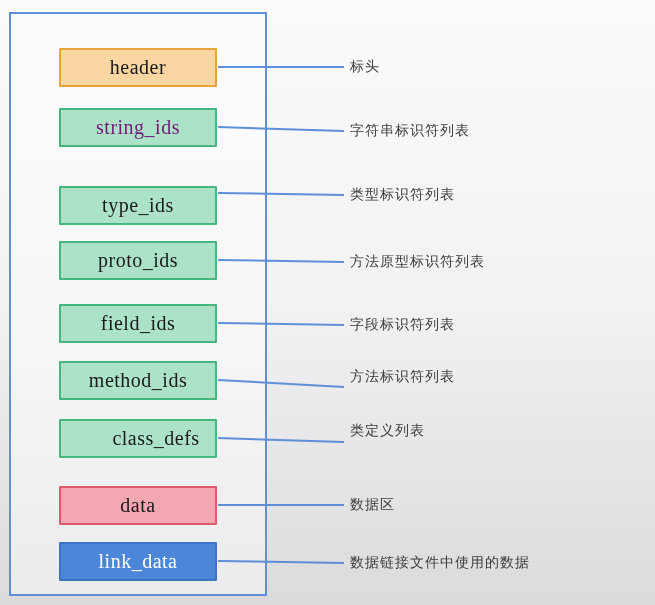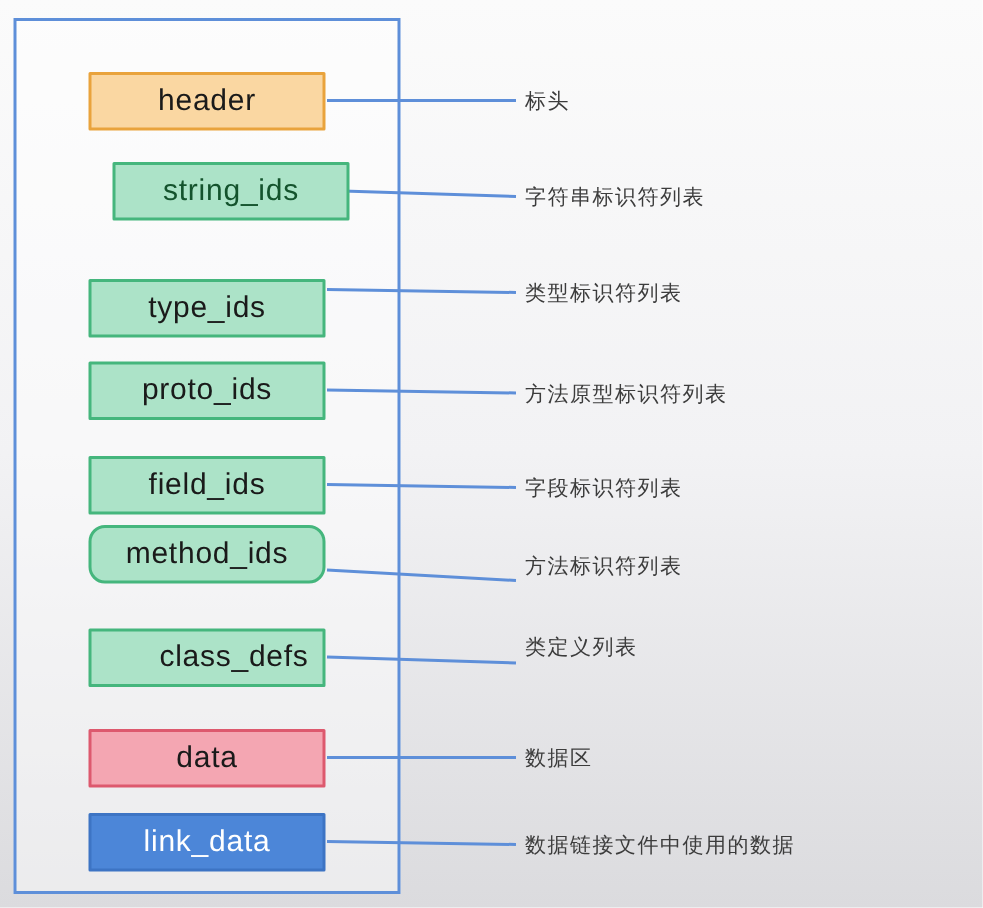--- a/index.html
+++ b/index.html
@@ -10,20 +10,21 @@
     width: 655px;
     height: 605px;
     font-family: "Liberation Sans", "DejaVu Sans", sans-serif;
     overflow: hidden;
   }
   .canvas {
     position: relative;
     width: 655px;
     height: 605px;
     background: linear-gradient(180deg, #FBFBFB 0%, #F2F2F4 50%, #DBDBDE 100%);
+    font-family: Liberation Serif, serif;
   }
   .outer-rect {
     position: absolute;
     left: 9px;
     top: 12px;
     width: 258px;
     height: 584px;
     box-sizing: border-box;
     border: 2px solid #5E8FD9;
     background: rgba(255, 255, 255, 0.45);
@@ -73,29 +74,29 @@
       <line x1="218" y1="260" x2="344" y2="262" stroke="#5E8FD9" stroke-width="2"></line>
       <line x1="218" y1="323" x2="344" y2="325" stroke="#5E8FD9" stroke-width="2"></line>
       <line x1="218" y1="380" x2="344" y2="387" stroke="#5E8FD9" stroke-width="2"></line>
       <line x1="218" y1="438" x2="344" y2="442" stroke="#5E8FD9" stroke-width="2"></line>
       <line x1="218" y1="505" x2="344" y2="505" stroke="#5E8FD9" stroke-width="2"></line>
       <line x1="218" y1="561" x2="344" y2="563" stroke="#5E8FD9" stroke-width="2"></line>
     </svg>
   <div id="rows-container">
       <div class="seg-box" style="top: 48px; background: rgb(250, 215, 162); border-color: rgb(233, 163, 60); color: rgb(26, 26, 26);">header</div>
       <div class="seg-desc" style="top: 54px;">标头</div>
-      <div class="seg-box" style="top: 108px; background: rgb(172, 227, 200); border-color: rgb(69, 182, 125); color: #14532d; margin-left: 16px;">string_ids</div>
+      <div class="seg-box" style="top: 108px; background: rgb(172, 227, 200); border-color: rgb(69, 182, 125); color: #701a75;">string_ids</div>
       <div class="seg-desc" style="top: 118px;">字符串标识符列表</div>
       <div class="seg-box" style="top: 186px; background: rgb(172, 227, 200); border-color: rgb(69, 182, 125); color: rgb(26, 26, 26);">type_ids</div>
       <div class="seg-desc" style="top: 182px;">类型标识符列表</div>
       <div class="seg-box" style="top: 241px; background: rgb(172, 227, 200); border-color: rgb(69, 182, 125); color: rgb(26, 26, 26);">proto_ids</div>
       <div class="seg-desc" style="top: 249px;">方法原型标识符列表</div>
       <div class="seg-box" style="top: 304px; background: rgb(172, 227, 200); border-color: rgb(69, 182, 125); color: rgb(26, 26, 26);">field_ids</div>
       <div class="seg-desc" style="top: 312px;">字段标识符列表</div>
-      <div class="seg-box" style="top: 350px; background: rgb(172, 227, 200); border-color: rgb(69, 182, 125); color: rgb(26, 26, 26); border-radius: 11px;">method_ids</div>
+      <div class="seg-box" style="top: 361px; background: rgb(172, 227, 200); border-color: rgb(69, 182, 125); color: rgb(26, 26, 26);">method_ids</div>
       <div class="seg-desc" style="top: 364px;">方法标识符列表</div>
       <div class="seg-box" style="top: 419px; background: rgb(172, 227, 200); border-color: rgb(69, 182, 125); color: rgb(26, 26, 26); padding-left: 36px;">class_defs</div>
       <div class="seg-desc" style="top: 418px;">类定义列表</div>
       <div class="seg-box" style="top: 486px; background: rgb(244, 166, 178); border-color: rgb(221, 89, 110); color: rgb(26, 26, 26);">data</div>
       <div class="seg-desc" style="top: 492px;">数据区</div>
       <div class="seg-box" style="top: 542px; background: rgb(76, 134, 216); border-color: rgb(61, 116, 196); color: rgb(255, 255, 255);">link_data</div>
       <div class="seg-desc" style="top: 550px;">数据链接文件中使用的数据</div>
     </div>
 </div>
 

